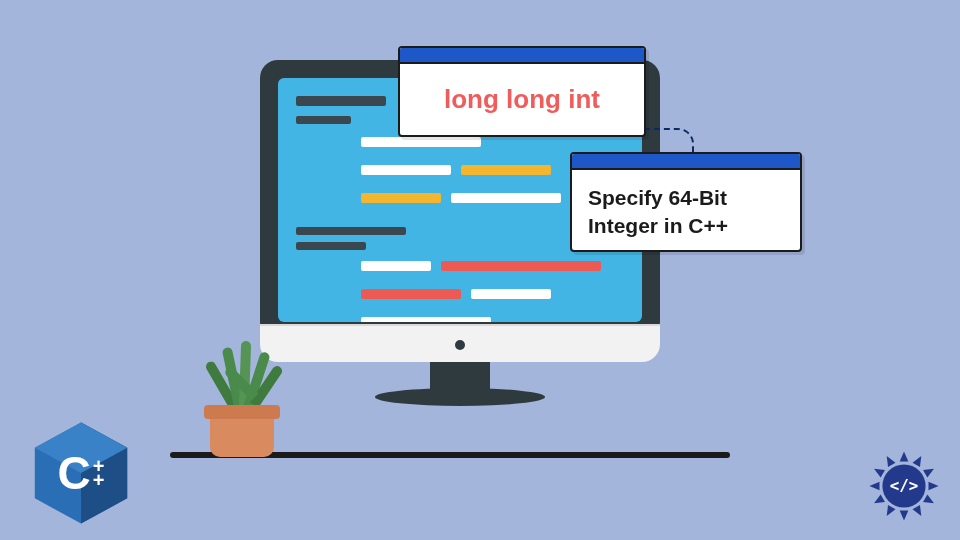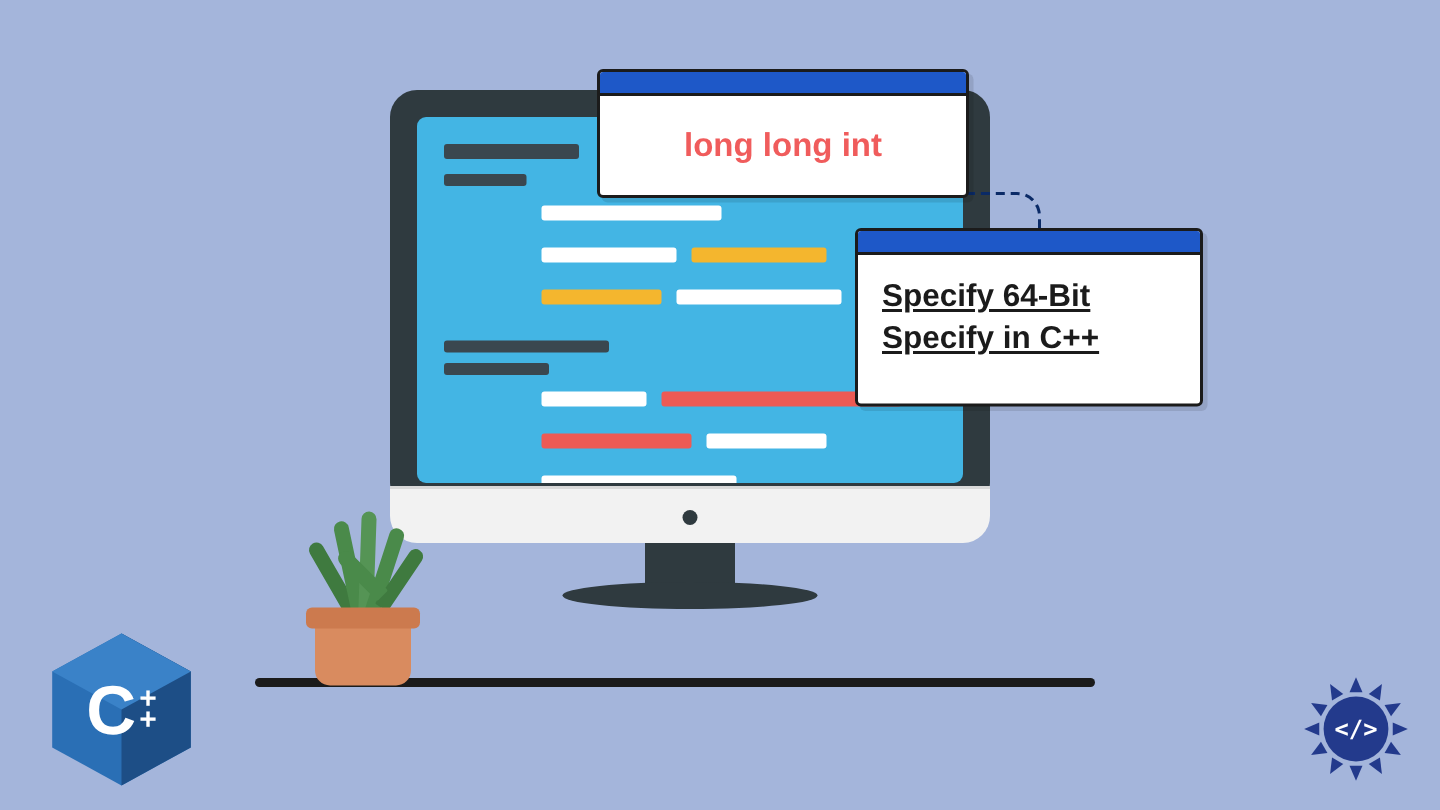--- a/index.html
+++ b/index.html
@@ -145,35 +145,34 @@
   padding: 14px 18px;
   font-weight: bold;
 }
 .callout.one {
   left: 398px;
   top: 46px;
   width: 248px;
 }
 .callout.one .body {
   color: #f05c5c;
-  font-size: 22px;
+  font-size: 26px;
   text-align: center;
   padding: 20px 28px;
 }
 .callout.two {
   left: 570px;
   top: 152px;
   width: 232px;
 }
 .callout.two .body {
   color: #1b1b1b;
   font-size: 21px;
   line-height: 1.35;
-  padding: 14px 16px 28px;
-  text-decoration: underline;
+  padding: 14px 16px 9px;
 }
 .connector {
   position: absolute;
   left: 644px;
   top: 128px;
   width: 50px;
   height: 30px;
   border: 2px dashed #0a2a66;
   border-left: none;
   border-bottom: none;
@@ -295,21 +294,21 @@
 
 <div class="callout one">
   <div class="titlebar"></div>
   <div class="body">long long int</div>
 </div>
 
 <div class="callout two">
   <div class="titlebar"></div>
   <div class="body">
     <span>Specify 64-Bit</span><br>
-    <span>Specify in C++</span>
+    <span>Integer in C++</span>
   </div>
 </div>
 
 <div class="cpp-logo">
   <div class="hex">
     <svg viewBox="0 0 100 100">
       <polygon points="50,4 92,27 92,73 50,96 8,73 8,27" fill="#2a6fb5"></polygon>
       <polygon points="50,4 92,27 92,73 50,96 50,50" fill="#1d4e86"></polygon>
       <polygon points="50,4 92,27 50,50 8,27" fill="#3a82c8"></polygon>
     </svg>

